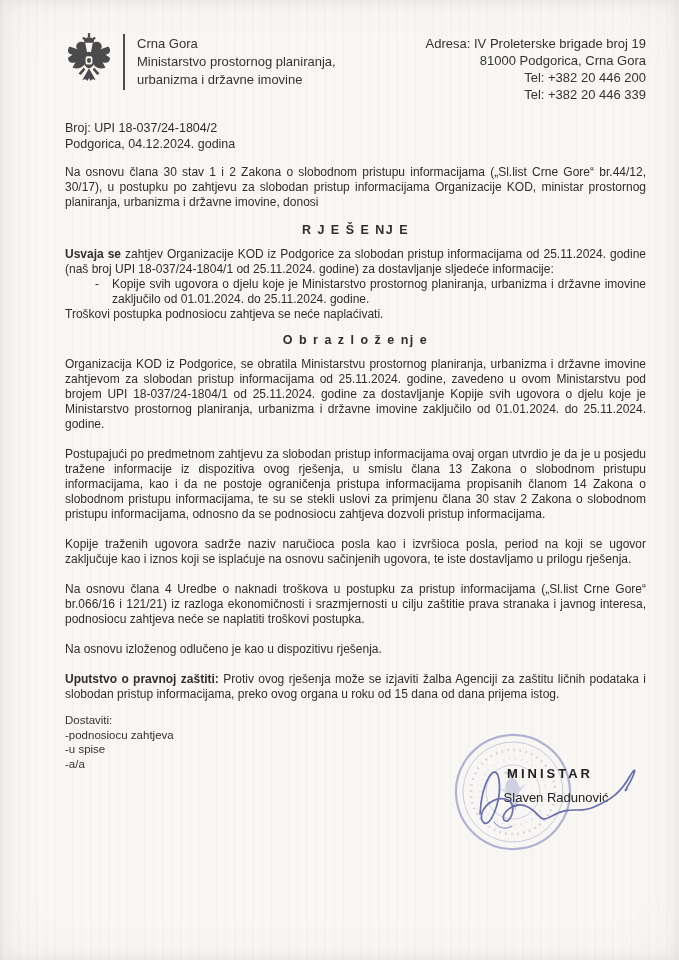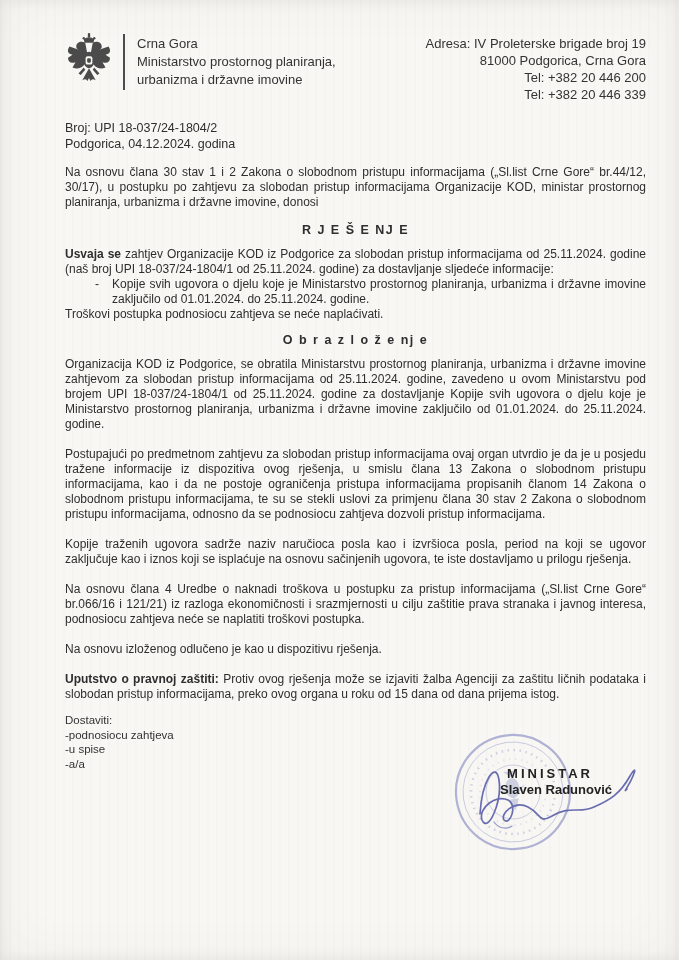--- a/index.html
+++ b/index.html
@@ -29,21 +29,21 @@
   .heading{font-size:12.5px;font-weight:bold;text-align:center;letter-spacing:1.5px;margin:13px 0 9px 0;}
   .bullet-row{display:flex;font-size:12px;line-height:15px;margin-left:30px;}
   .bullet-row .dash{flex:0 0 auto;margin-right:13px;}
   .bullet-row .btxt{text-align:justify;}
   b.inline{font-weight:bold;}
   .footer{margin-top:11px;}
   .distribution{font-size:11.5px;line-height:14.5px;color:#333;}
   .stamp{position:absolute;left:452px;top:731px;width:122px;height:122px;opacity:0.75;transform:rotate(-8deg);}
   .sig-text{position:absolute;left:484px;top:766px;width:132px;text-align:center;}
   .sig-title{font-size:13px;font-weight:bold;letter-spacing:3px;color:#222;}
-  .sig-name{font-size:13px;font-weight:bold;color:#222;margin-top:1px;padding-left:12px;}
+  .sig-name{font-size:13px;font-weight:normal;color:#222;margin-top:9px;padding-left:12px;}
   .sig-ink{position:absolute;left:450px;top:748px;pointer-events:none;}
 </style>
 </head>
 <body>
 
 <div class="page">
   <div class="scanlines"></div>
 
   <div class="header">
     <div class="header-left">

